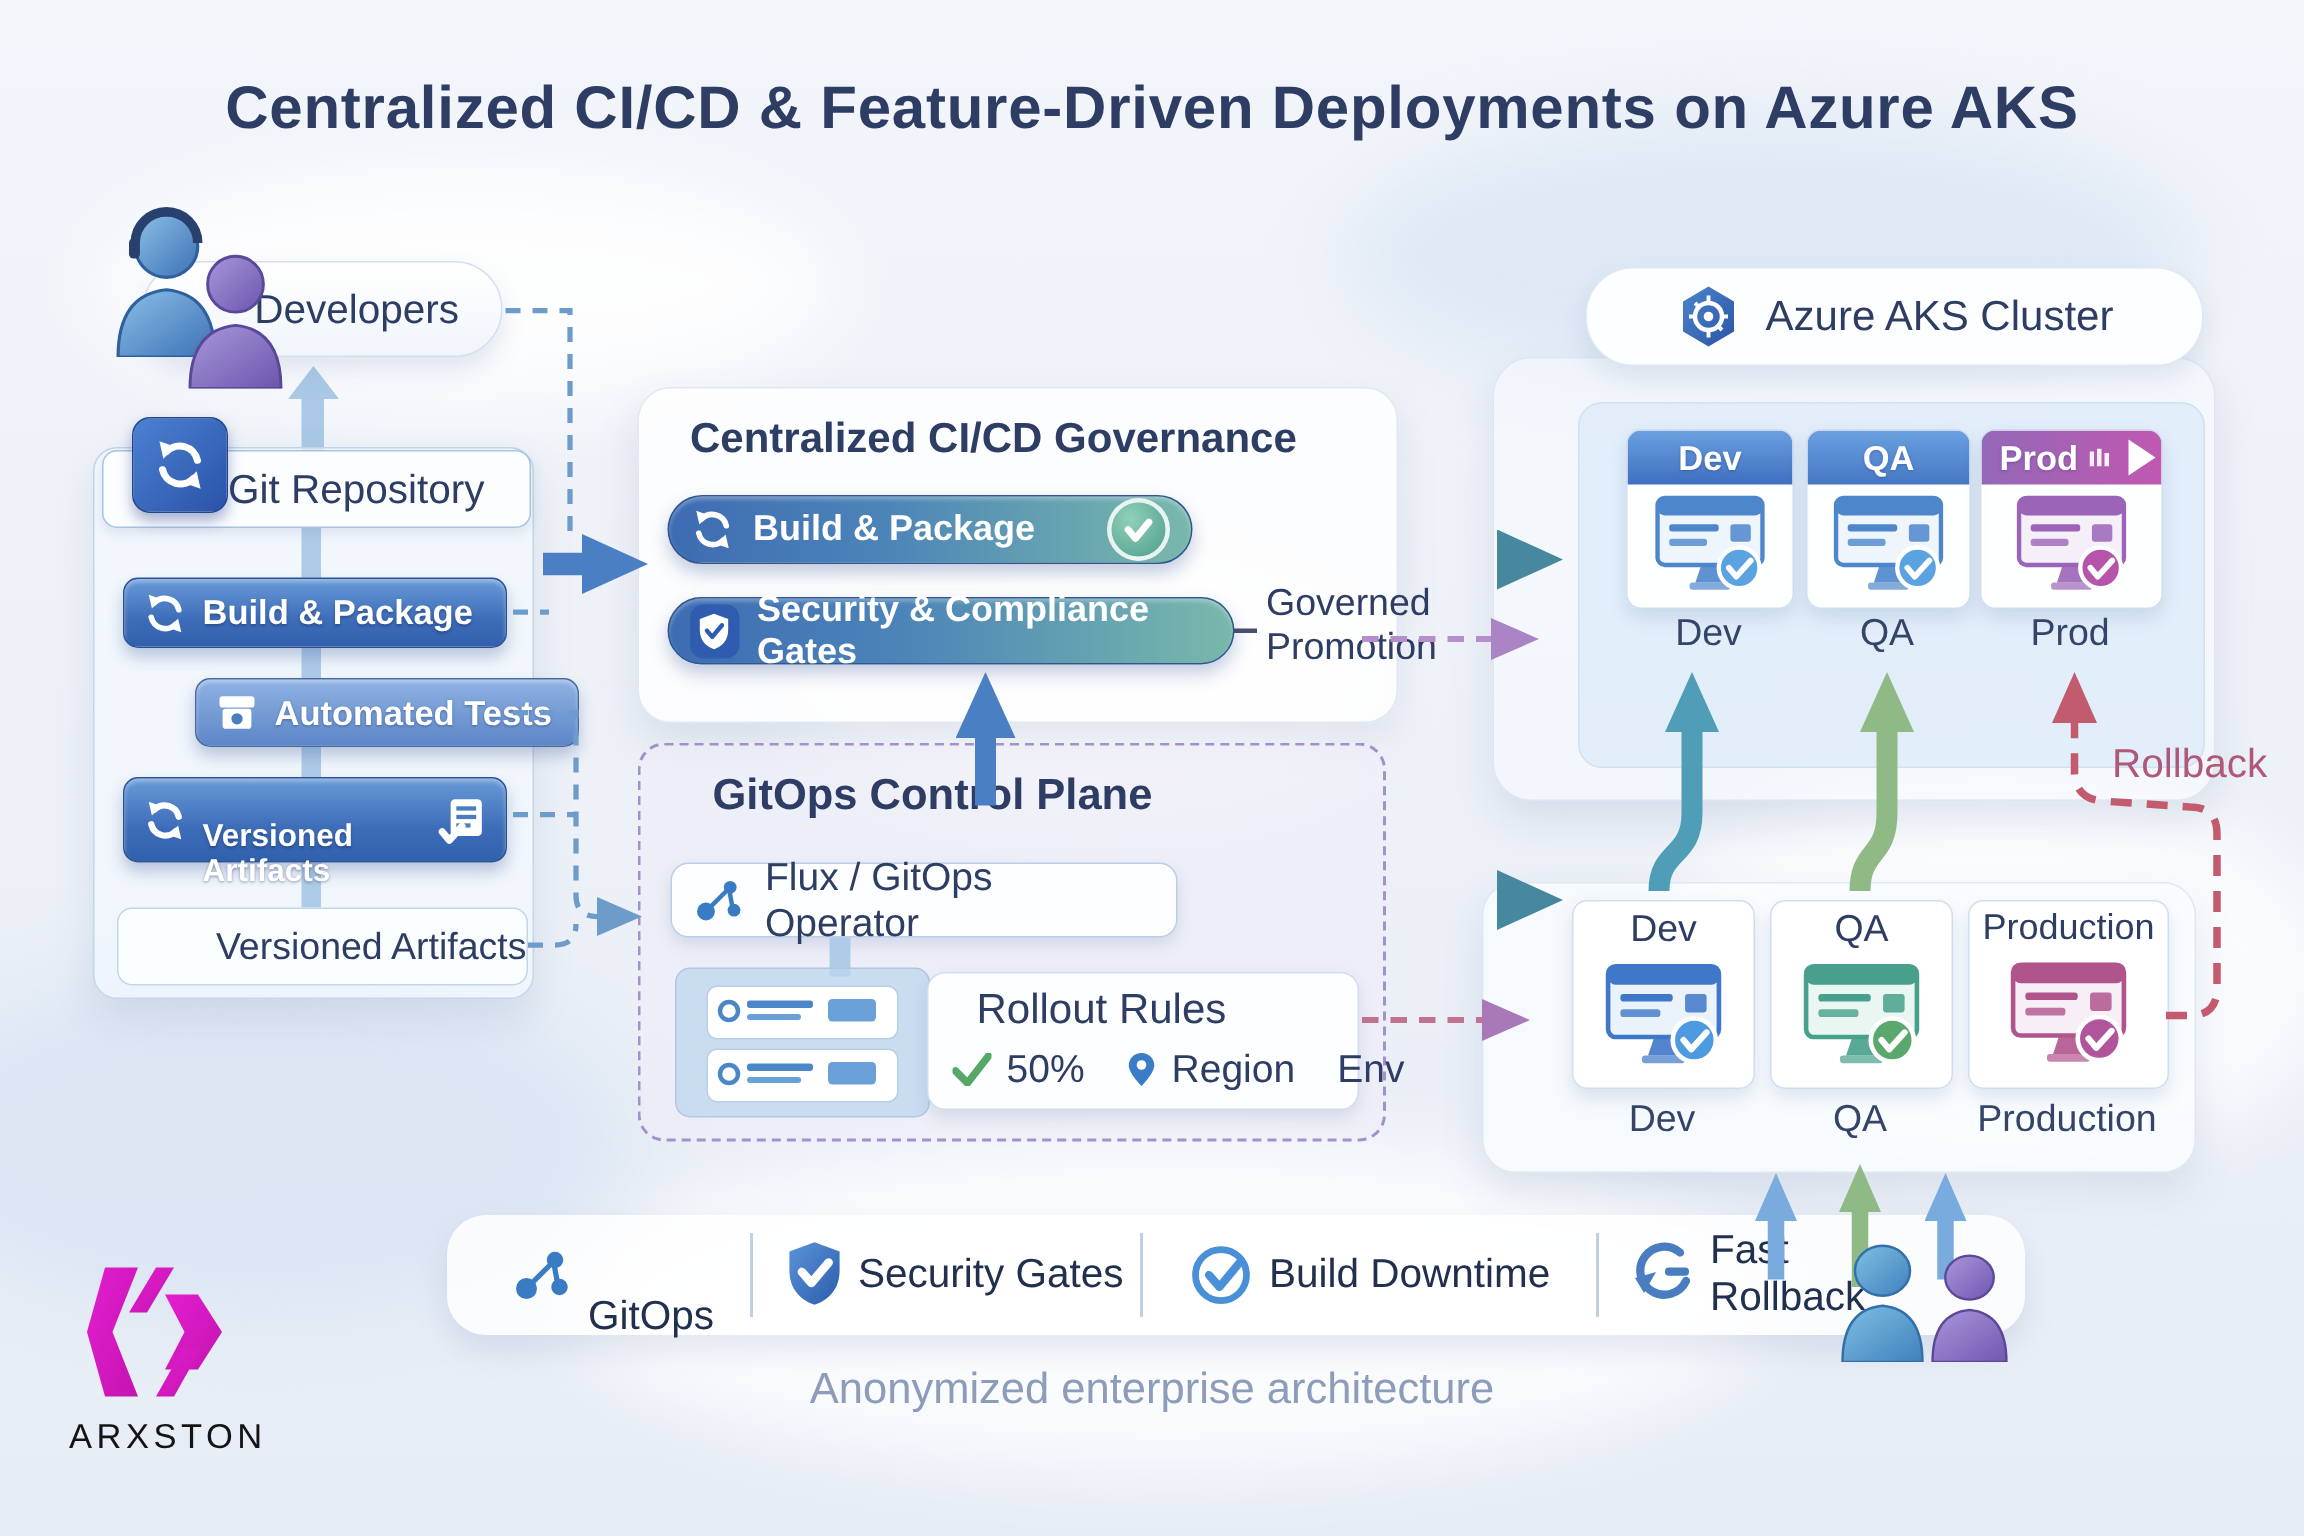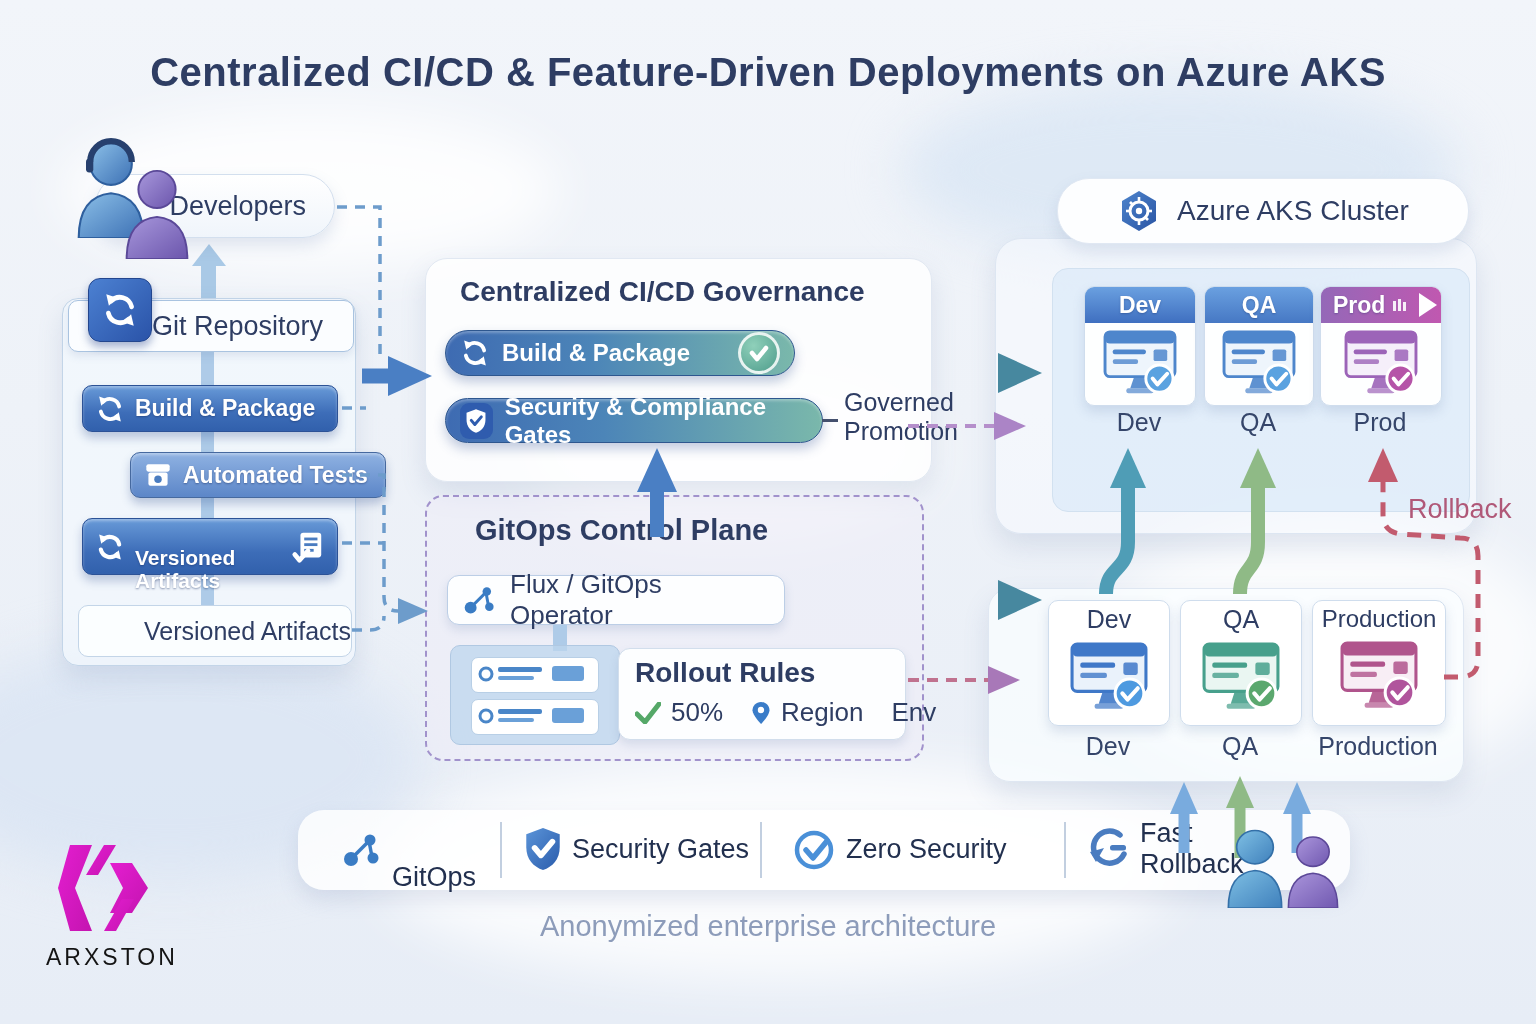--- a/index.html
+++ b/index.html
@@ -224,21 +224,21 @@
         <circle cx="14" cy="15" r="6" fill="none" stroke="#4a86c8" stroke-width="3"></circle>
         <rect x="26" y="8" width="44" height="5" rx="2" fill="#4a86c8"></rect>
         <rect x="26" y="17" width="36" height="4" rx="2" fill="#6aa0d8"></rect>
         <rect x="80" y="7" width="32" height="15" rx="3" fill="#6aa0d8"></rect>
       </svg>
     </div>
   </div>
 
   <div class="abs" style="left:618px;top:648px;width:288px;height:92px;background:#fdfeff;border:1.5px solid #d2deec;border-radius:12px;
               box-shadow:0 5px 10px rgba(95,120,170,.16);box-sizing:border-box;padding:8px 16px;z-index:2;">
-    <div class="navy" style="font-size:28px;font-weight:bold;">Rollout Rules</div>
+    <div class="navy" style="font-size:28px;font-weight:normal;margin-left:16px;">Rollout Rules</div>
     <div style="display:flex;align-items:center;gap:10px;margin-top:8px;">
       <span>
         <svg width="26" height="22" viewBox="0 0 26 22">
             <path d="M2 12 l8 8 l14 -18" fill="none" stroke="#55a868" stroke-width="5" stroke-linecap="round" stroke-linejoin="round"></path>
           </svg>
       </span>
       <span class="navy" style="font-size:26px;">50%</span>
       <span style="width:2px;height:30px;background:#b8c6d8;margin:0 4px;"></span>
       <span>
         <svg width="20" height="26" viewBox="0 0 20 24">
@@ -499,21 +499,21 @@
       </svg>
     </span>
     <span class="legend-label" style="left:274px;top:24px;">Security Gates</span>
     <span class="divider" style="left:462px;top:12px;height:56px;"></span>
     <span class="abs" style="left:494px;top:18px;">
       <svg width="44" height="44" viewBox="0 0 44 44">
         <circle cx="22" cy="22" r="17" fill="none" stroke="#4a90d8" stroke-width="4.5"></circle>
         <path d="M14 22 l7 8 l14 -17" fill="none" stroke="#4a90d8" stroke-width="5.5" stroke-linecap="round" stroke-linejoin="round"></path>
       </svg>
     </span>
-    <span class="legend-label" style="left:548px;top:24px;">Zero Security</span>
+    <span class="legend-label" style="left:548px;top:24px;">Build Downtime</span>
     <span class="divider" style="left:766px;top:12px;height:56px;"></span>
     <span class="abs" style="left:788px;top:18px;">
       <svg width="46" height="44" viewBox="0 0 46 44">
         <path d="M34 7 A16 16 0 1 0 38 26" fill="none" stroke="#4a7cc0" stroke-width="5.5" stroke-linecap="round"></path>
         <polygon points="4,24 18,20 10,34" fill="#4a7cc0"></polygon>
         <rect x="24" y="17" width="16" height="5.5" rx="2.5" fill="#4a7cc0"></rect>
       </svg>
     </span>
     <span class="legend-label" style="left:842px;top:8px;line-height:31px;">
       <span>Fast</span><br>

